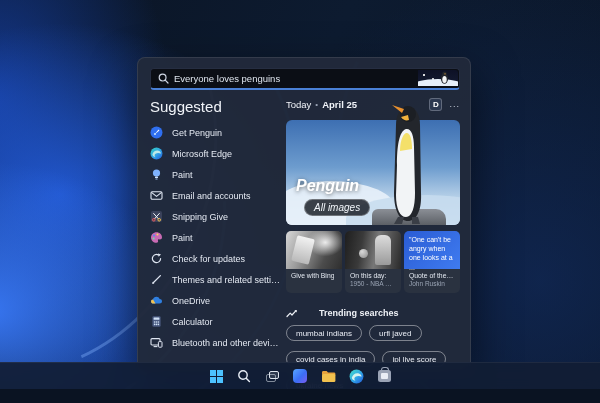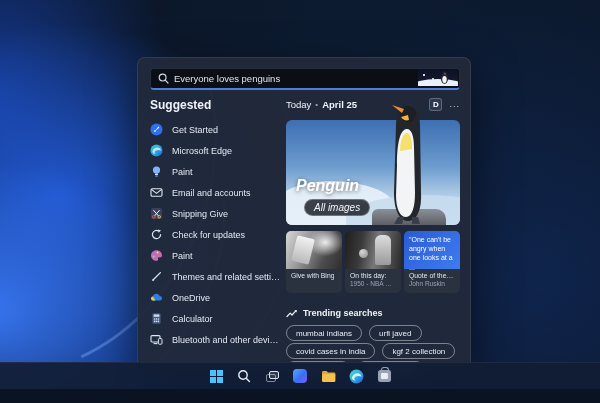--- a/index.html
+++ b/index.html
@@ -40,21 +40,21 @@
     border-radius:0 3px 0 0; overflow:hidden;
     background:linear-gradient(#0d1126,#151c33); }
   .sb-star { position:absolute; width:1.5px; height:1.5px; background:#fff; border-radius:50%;
     box-shadow:9px 4px 0 rgba(255,255,255,.9), 20px -1px 0 rgba(255,255,255,.7), 26px 6px 0 rgba(255,255,255,.8); left:5px; top:4px; }
   .sb-snow { position:absolute; left:-6px; bottom:-7px; width:52px; height:14px;
     background:#e8f0fa; border-radius:50%; }
   .sb-peng { position:absolute; right:9px; bottom:2px; }
 
   
   .left-col { position:absolute; left:12px; top:40px; width:132px; }
-  .sg-title { font-size:12px; font-weight:bold; color:#f0f3f8; margin-bottom:7px; }
+  .sg-title { font-size:15px; font-weight:normal; color:#f0f3f8; margin-bottom:7px; }
   .sg-item { display:flex; align-items:center; height:21px; gap:9px; cursor:default; }
   .sg-item .sg-ic { width:13px; height:13px; flex:0 0 13px; display:flex; align-items:center; justify-content:center; }
   .sg-item .sg-lb { font-size:9px; color:#e4e9f2; white-space:nowrap; overflow:hidden; text-overflow:ellipsis; }
 
   
   .right-col { position:absolute; left:148px; top:38px; width:174px; }
   .rc-head { display:flex; align-items:center; height:16px; }
   .rc-today { font-size:9.5px; font-weight:normal; color:#f0f3f8; }
   .rc-sep { font-size:8px; color:#9aa4b6; margin:0 4px; }
   .rc-date { font-size:9.5px; font-weight:bold; color:#f0f3f8; }
@@ -97,23 +97,23 @@
     background:radial-gradient(circle at 35% 30%,#d9d9d9,#8a8a8a); }
   .card-img.quote { background:linear-gradient(135deg,#2a5cd4 0%,#3f7bf0 100%);
     padding:4px 5px; }
   .quote-text { font-size:7px; line-height:1.32; color:#fff; }
   .card-cap { padding:3px 5px 0 5px; }
   .cap1 { font-size:6.8px; color:#e3e8f0; line-height:1.25; white-space:nowrap; overflow:hidden; text-overflow:ellipsis; }
   .cap2 { font-size:6.5px; color:#9aa4b4; line-height:1.3; white-space:nowrap; overflow:hidden; text-overflow:ellipsis; }
   .card:first-child .card-cap { display:flex; align-items:flex-start; }
 
   .trending { margin-top:15px; }
-  .tr-head { display:flex; align-items:center; gap:6px; }
+  .tr-head { display:flex; align-items:center; gap:22px; }
   .tr-title { font-size:9px; font-weight:bold; color:#eef1f6; }
-  .tr-pills { display:flex; flex-wrap:wrap; gap:2px 7px; margin-top:7px; }
+  .tr-pills { display:flex; flex-wrap:wrap; gap:10px 7px; margin-top:7px; }
   .pill { font-size:8px; color:#e8ecf4; border:1px solid rgba(255,255,255,.42);
     border-radius:9px; padding:2.5px 9px; cursor:default; white-space:nowrap; }
 
   
   .taskbar { position:absolute; left:0; right:0; bottom:0; height:27px;
     background:rgba(17,29,52,.92); border-top:1px solid rgba(255,255,255,.06);
     display:flex; align-items:center; justify-content:center; gap:7px;
     backdrop-filter:blur(6px); }
   .tb-btn { width:21px; height:21px; border-radius:4px; display:flex;
     align-items:center; justify-content:center; cursor:default; }
@@ -167,21 +167,21 @@
       <div class="sg-title">Suggested</div>
 
       <div class="sg-item">
         <span class="sg-ic">
           <svg width="13" height="13" viewBox="0 0 13 13">
               <circle cx="6.5" cy="6.5" r="6" fill="#2f6ff0"></circle>
               <path d="M4 9 L8.6 3.6 L9.4 4.4 Z" fill="#fff"></path>
               <circle cx="5" cy="8" r="1.1" fill="#bfe0ff"></circle>
             </svg>
         </span>
-        <span class="sg-lb">Get Started</span>
+        <span class="sg-lb">Get Penguin</span>
       </div>
 
       <div class="sg-item">
         <span class="sg-ic">
           <svg width="13" height="13" viewBox="0 0 13 13">
               <defs>
                 <linearGradient id="eg" x1="0" y1="0" x2="1" y2="1">
                   <stop offset="0" stop-color="#35d0c2"></stop>
                   <stop offset=".55" stop-color="#2fa3e8"></stop>
                   <stop offset="1" stop-color="#2457d8"></stop>
@@ -224,37 +224,37 @@
               <circle cx="3.8" cy="9.8" r="1.3" fill="none" stroke="#e85a5a" stroke-width="1"></circle>
               <circle cx="9.2" cy="9.8" r="1.3" fill="none" stroke="#f2c14e" stroke-width="1"></circle>
             </svg>
         </span>
         <span class="sg-lb">Snipping Give</span>
       </div>
 
       <div class="sg-item">
         <span class="sg-ic">
           <svg width="13" height="13" viewBox="0 0 13 13">
-              <path d="M10.6 6.5 A4.1 4.1 0 1 1 8.4 2.9" fill="none" stroke="#dfe6f2" stroke-width="1.2" stroke-linecap="round"></path>
-              <polygon points="8,1.4 11,2.6 8.6,4.8" fill="#dfe6f2"></polygon>
-            </svg>
-        </span>
-        <span class="sg-lb">Check for updates</span>
-      </div>
-
-      <div class="sg-item">
-        <span class="sg-ic">
-          <svg width="13" height="13" viewBox="0 0 13 13">
               <path d="M6.5 1.2 C9.6 1.2 12 3.4 12 6.2 C12 8 10.8 8.6 9.4 8.4 C8.2 8.2 7.6 8.8 8 9.8 C8.4 10.9 7.8 11.8 6.5 11.8 C3.4 11.8 1 9.4 1 6.5 C1 3.6 3.4 1.2 6.5 1.2 Z" fill="#c96bb4"></path>
               <circle cx="4" cy="4.4" r="1" fill="#4f8df7"></circle>
               <circle cx="7.5" cy="3.4" r="1" fill="#f2e05a"></circle>
               <circle cx="3.6" cy="7.4" r="1" fill="#6fe0a8"></circle>
             </svg>
         </span>
         <span class="sg-lb">Paint</span>
+      </div>
+
+      <div class="sg-item">
+        <span class="sg-ic">
+          <svg width="13" height="13" viewBox="0 0 13 13">
+              <path d="M10.6 6.5 A4.1 4.1 0 1 1 8.4 2.9" fill="none" stroke="#dfe6f2" stroke-width="1.2" stroke-linecap="round"></path>
+              <polygon points="8,1.4 11,2.6 8.6,4.8" fill="#dfe6f2"></polygon>
+            </svg>
+        </span>
+        <span class="sg-lb">Check for updates</span>
       </div>
 
       <div class="sg-item">
         <span class="sg-ic">
           <svg width="13" height="13" viewBox="0 0 13 13">
               <line x1="3" y1="10" x2="10.4" y2="2.6" stroke="#dfe6f2" stroke-width="1.3" stroke-linecap="round"></line>
               <path d="M2.2 10.8 L4.4 10.4 L2.8 8.8 Z" fill="#dfe6f2"></path>
             </svg>
         </span>
         <span class="sg-lb">Themes and related settings</span>
@@ -364,21 +364,20 @@
           <svg width="11" height="9" viewBox="0 0 11 9">
             <path d="M1 7.5 L4.2 4.2 L6 6 L10 1.6" fill="none" stroke="#eef1f6" stroke-width="1.2" stroke-linecap="round" stroke-linejoin="round"></path>
             <polygon points="10.6,1 10.8,3.6 8.4,1.6" fill="#eef1f6"></polygon>
           </svg>
           <span class="tr-title">Trending searches</span>
         </div>
         <div class="tr-pills">
           <span class="pill">mumbai indians</span>
           <span class="pill">urfi javed</span>
           <span class="pill">covid cases in india</span>
-          <span class="pill">kgf 2 collection</span>
           <span class="pill">ipl live score</span>
           <span class="pill">ukraine news</span>
         </div>
       </div>
 
     </div>
   </div>
 
   <div class="taskbar">
     <div class="tb-btn">

